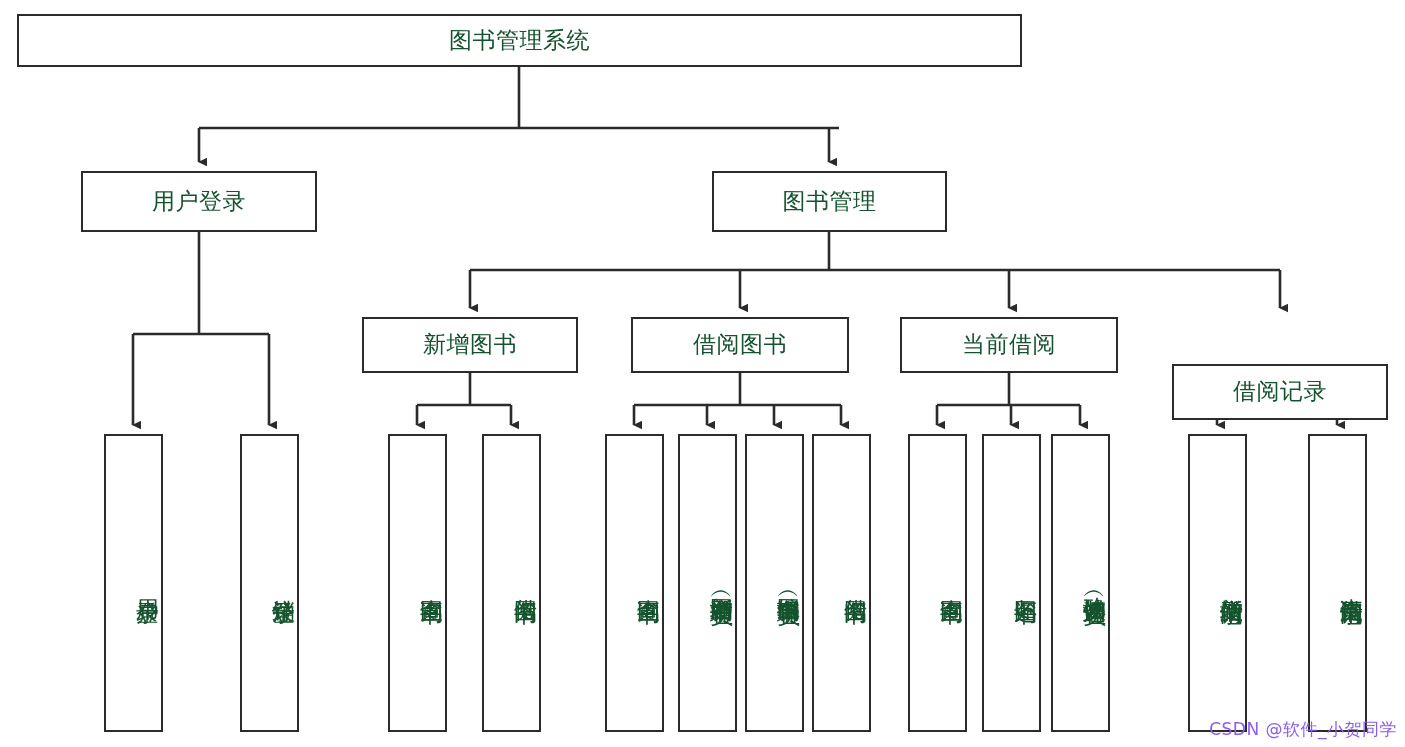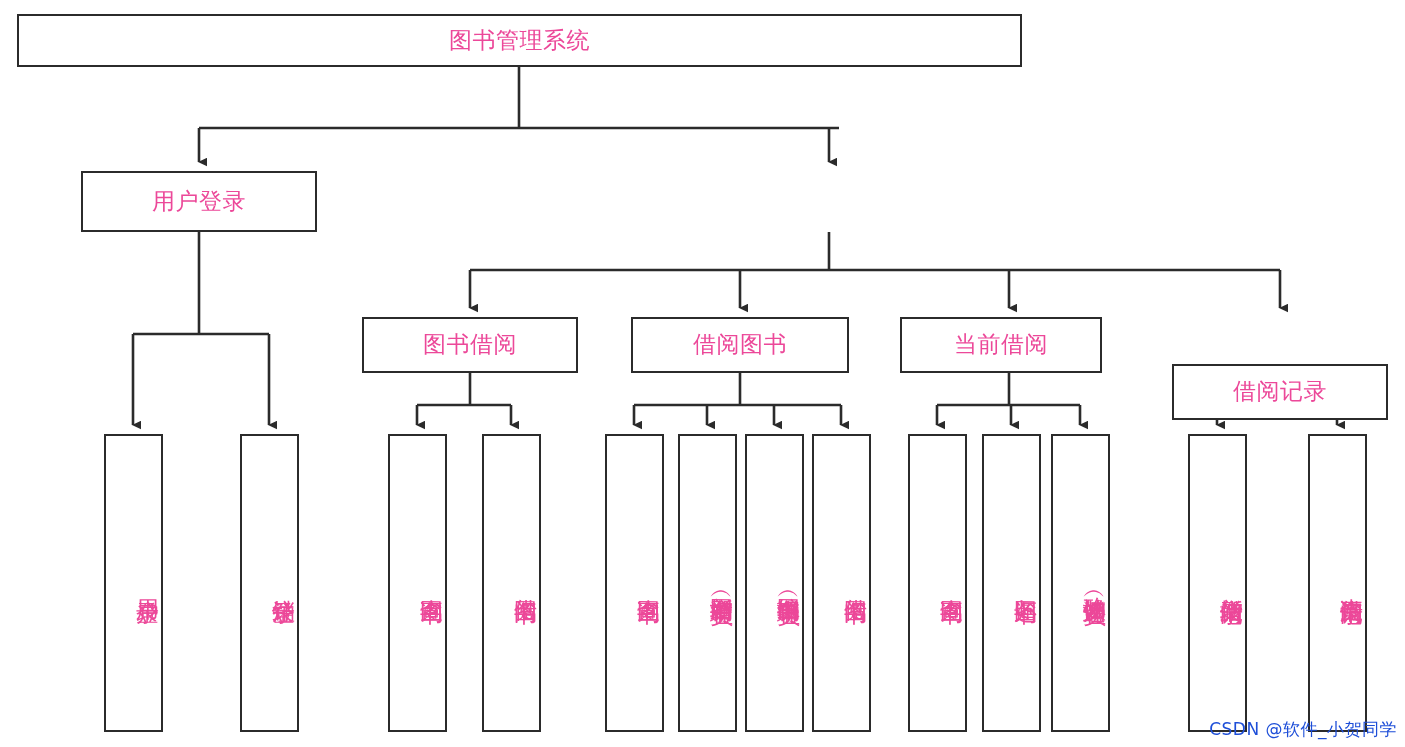--- a/index.html
+++ b/index.html
@@ -27,21 +27,21 @@
     pointer-events: none;
   }
   .node {
     position: absolute;
     box-sizing: border-box;
     background: #ffffff;
     border: 2px solid #2b2b2b;
     display: flex;
     align-items: center;
     justify-content: center;
-    color: #ec4899;
+    color: #14532d;
     z-index: 2;
   }
   .node.horizontal {
     font-size: 23px;
     line-height: 1.1;
     letter-spacing: 0.5px;
     white-space: nowrap;
   }
   .node.vertical {
     writing-mode: vertical-rl;
@@ -55,21 +55,21 @@
     justify-content: center;
   }
   .node-label {
     display: block;
   }
   #watermark {
     position: absolute;
     right: 8px;
     bottom: 6px;
     font-size: 17px;
-    color: #1d4ed8;
+    color: #8b5cf6;
     letter-spacing: 0.5px;
     white-space: nowrap;
     z-index: 3;
     font-family: "DejaVu Sans", "Liberation Sans", sans-serif;
   }
 </style>
 </head>
 <body>
 
 <div id="diagram-root">
@@ -124,28 +124,31 @@
     </g>
   </svg>
 
   <div class="node horizontal" style="left:17px; top:14px; width:1005px; height:53px;">
     <span class="node-label">图书管理系统</span>
   </div>
 
   <div class="node horizontal" style="left:81px; top:171px; width:236px; height:61px;">
     <span class="node-label">用户登录</span>
   </div>
+  <div class="node horizontal" style="left:712px; top:171px; width:235px; height:61px;">
+    <span class="node-label">图书管理</span>
+  </div>
 
   <div class="node horizontal" style="left:362px; top:317px; width:216px; height:56px;">
-    <span class="node-label">图书借阅</span>
+    <span class="node-label">新增图书</span>
   </div>
   <div class="node horizontal" style="left:631px; top:317px; width:218px; height:56px;">
     <span class="node-label">借阅图书</span>
   </div>
-  <div class="node horizontal" style="left:900px; top:317px; width:202px; height:56px;">
+  <div class="node horizontal" style="left:900px; top:317px; width:218px; height:56px;">
     <span class="node-label">当前借阅</span>
   </div>
   <div class="node horizontal" style="left:1172px; top:317px; width:216px; height:56px;margin-top:47px;">
     <span class="node-label">借阅记录</span>
   </div>
 
   <div class="node vertical" style="left:104px; top:434px; width:59px; height:298px;">
     <span class="node-label">用户登录</span>
   </div>
   <div class="node vertical" style="left:240px; top:434px; width:59px; height:298px;">

